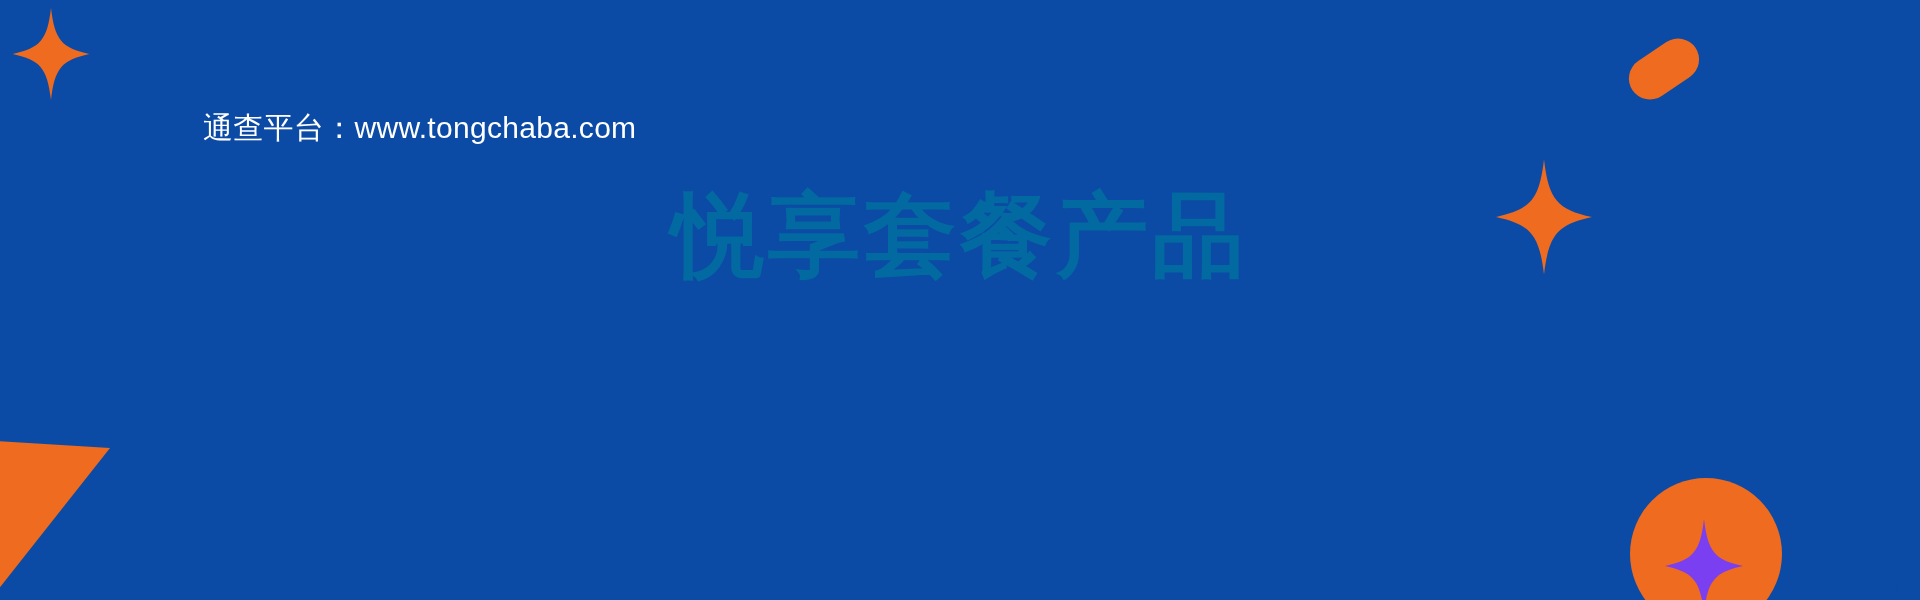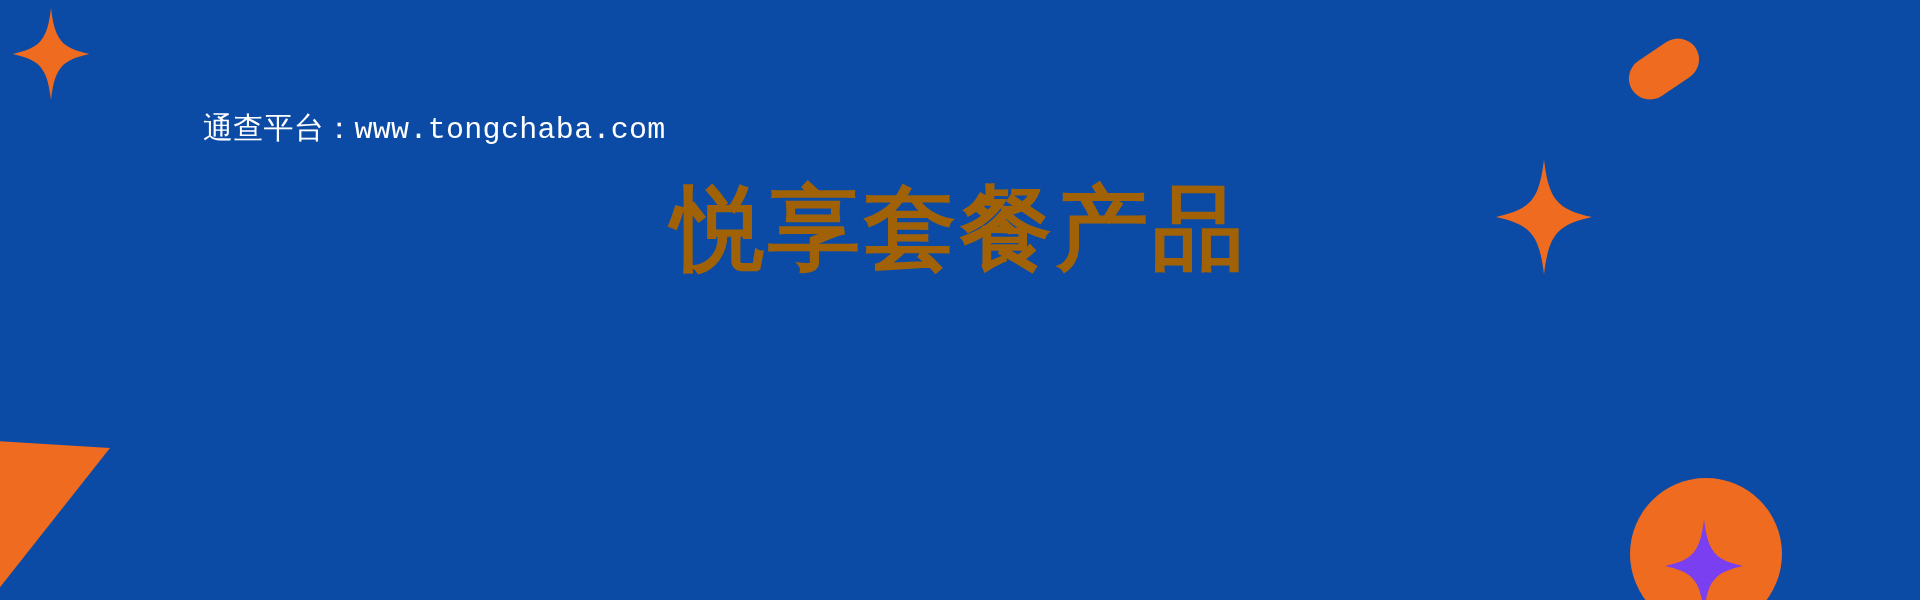--- a/index.html
+++ b/index.html
@@ -5,21 +5,21 @@
   html, body {
     margin: 0;
     padding: 0;
     background: #ffffff;
   }
   #banner {
     position: relative;
     width: 1920px;
     height: 600px;
     overflow: hidden;
-    font-family: Liberation Mono, monospace;
+    font-family: Liberation Sans, sans-serif;
   }
   .bg {
     position: absolute;
     inset: 0;
     background: #0b4ba5;
   }
 
   
   .deco { position: absolute; pointer-events: none; }
 
@@ -86,21 +86,21 @@
     white-space: nowrap;
   }
   .site-line .label { font-weight: 400; }
   .site-line .url   { font-weight: 400; }
 
   .headline {
     position: absolute;
     left: 0; right: 0;
     top: 186px;
     text-align: center;
-    color: #a16207;
+    color: #0369a1;
     font-size: 92px;
     font-weight: 700;
     letter-spacing: 4px;
     line-height: 1.08;
     white-space: nowrap;
   }
 
   .subline {
     position: absolute;
     left: 0; right: 0;

